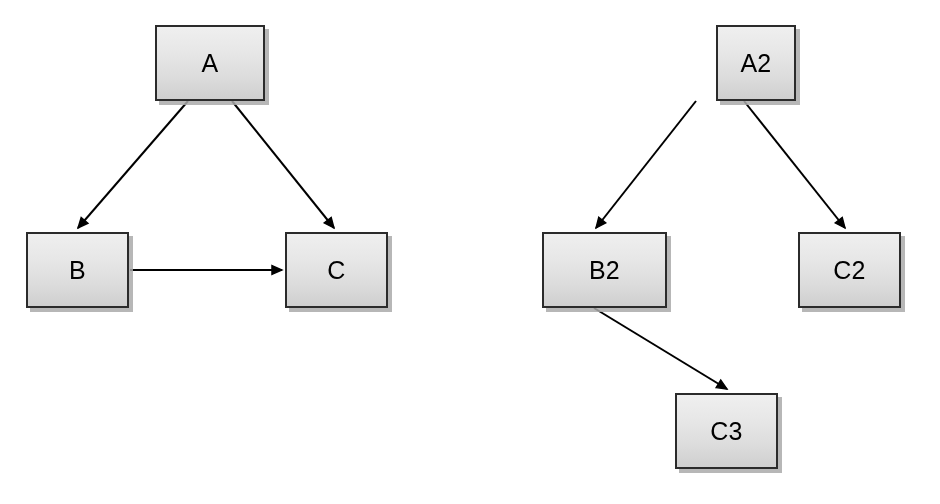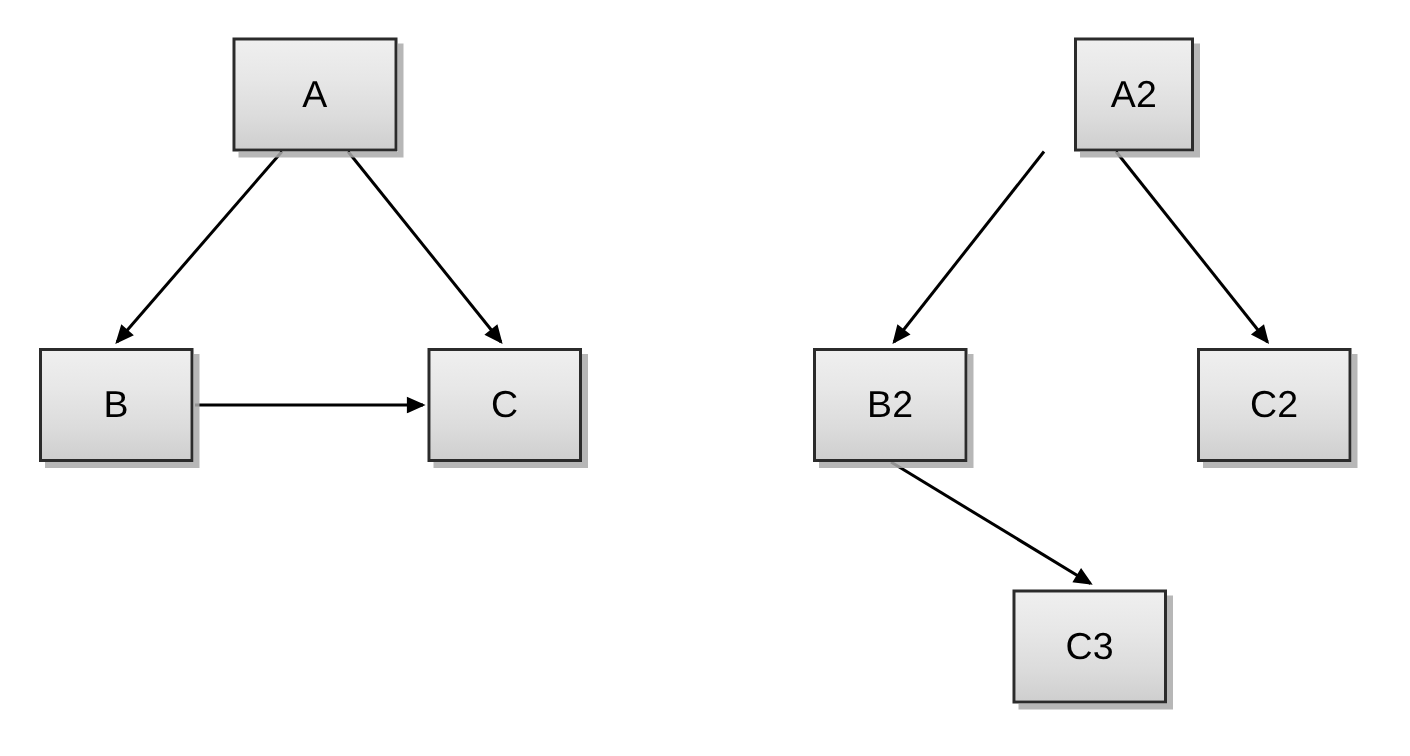--- a/index.html
+++ b/index.html
@@ -84,21 +84,21 @@
       </div>
       <div class="node" style="left: 26px; top: 232px; width: 103px; height: 76px;">
         <span class="node-label">B</span>
       </div>
       <div class="node" style="left: 285px; top: 232px; width: 103px; height: 76px;">
         <span class="node-label">C</span>
       </div>
       <div class="node" style="left: 668px; top: 25px; width: 80px; height: 76px; margin-left: 48px;">
         <span class="node-label">A2</span>
       </div>
-      <div class="node" style="left: 542px; top: 232px; width: 103px; height: 76px;">
+      <div class="node" style="left: 542px; top: 232px; width: 125px; height: 76px;">
         <span class="node-label">B2</span>
       </div>
       <div class="node" style="left: 798px; top: 232px; width: 103px; height: 76px; text-align: right;">
         <span class="node-label">C2</span>
       </div>
       <div class="node" style="left: 675px; top: 393px; width: 103px; height: 76px;">
         <span class="node-label">C3</span>
       </div>
     </div>
 

